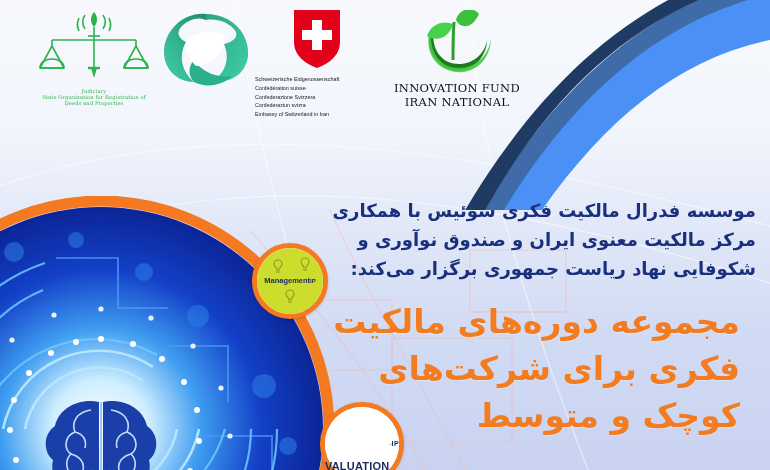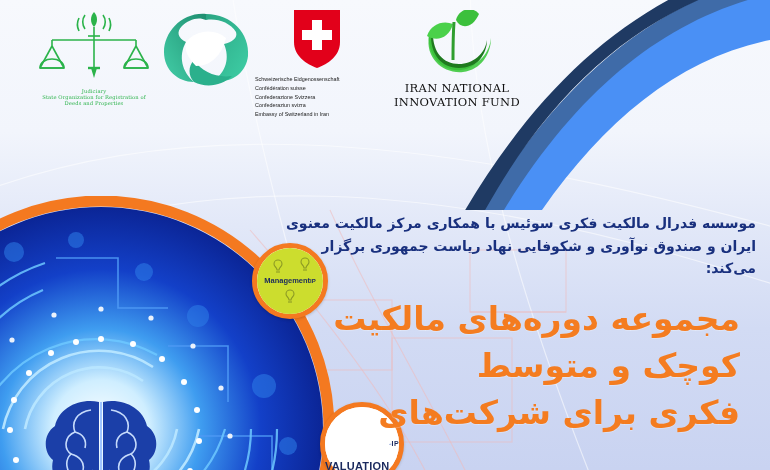--- a/index.html
+++ b/index.html
@@ -69,22 +69,22 @@
     color:#1b2a5e;text-align:center;line-height:1.05;direction:ltr;
   }
   .mgmt-ip{font-size:6px;}
   .mgmt-txt{font-size:7.5px;margin-top:.5px;}
   .val-ip{font-size:7px;color:#1b2a5e;letter-spacing:.4px;}
   .val-txt{font-size:11px;color:#1b2a5e;letter-spacing:.2px;margin-top:46px;}
 
   
   .textwrap{position:absolute;right:14px;top:196px;width:470px;z-index:9;text-align:right;direction:rtl;}
   .intro{
-    color:#19307e;font-weight:700;font-size:14px;line-height:1.62;
-    letter-spacing:-.2px;margin:16px 0 14px 0;
+    color:#19307e;font-weight:700;font-size:18px;line-height:1.62;
+    letter-spacing:-.2px;margin:0 0 14px 0;
   }
   .headline{
     color:#f47c20;font-weight:700;font-size:33px;line-height:1.42;
     letter-spacing:-.6px;margin:16px;text-shadow:0 1px 0 rgba(255,255,255,.25);
   }
   .headline span{display:block;}
 </style>
 </head>
 <body>
 
@@ -183,22 +183,22 @@
 
     <div class="logo logo-fund">
       <svg width="96" height="68" viewBox="0 0 96 68" style="margin:4px auto 0;display:block">
         <path d="M20 24 C18 46, 34 62, 52 60 C68 58, 78 44, 78 30 C76 44, 64 54, 50 54 C34 54, 24 42, 24 24 Z" fill="#1f7a1f"></path>
         <path d="M20 26 C16 48, 34 64, 54 62 C72 60, 82 44, 82 28 C80 46, 66 58, 50 58 C32 58, 22 44, 22 26 Z" fill="#3fc93f" opacity=".9"></path>
         <path d="M44 14 C34 10, 22 14, 18 26 C28 32, 40 28, 44 14 Z" fill="#4ad14a"></path>
         <path d="M47 10 C50 -2, 64 -4, 70 4 C64 18, 52 20, 47 10 Z" fill="#3cc03c"></path>
         <path d="M45 12 C44 26, 44 40, 44 50" stroke="#2f9e2f" stroke-width="3" fill="none"></path>
       </svg>
       <div class="fund-word">
+        <div>INNOVATION FUND</div>
         <div>IRAN NATIONAL</div>
-        <div>INNOVATION FUND</div>
       </div>
     </div>
   </div>
 
   <svg class="techcircle" viewBox="0 0 466 466">
     <defs>
       <radialGradient id="coreglow" cx="50%" cy="50%" r="50%">
         <stop offset="0%" stop-color="#ffffff"></stop>
         <stop offset="22%" stop-color="#cfeeff"></stop>
         <stop offset="45%" stop-color="#3f9df0"></stop>
@@ -346,18 +346,18 @@
         <polygon points="41,1 36,1 40,5" fill="#3f8fe0"></polygon>
       </svg>
       <div class="badge-lbl val-txt">VALUATION</div>
     </div>
   </div>
 
   <div class="textwrap">
     <p class="intro">موسسه فدرال مالکیت فکری سوئیس با همکاری مرکز مالکیت معنوی ایران و صندوق نوآوری و شکوفایی نهاد ریاست جمهوری برگزار می‌کند:</p>
     <h1 class="headline">
       <span>مجموعه دوره‌های مالکیت</span>
+      <span>فکری برای شرکت‌های</span>
       <span>کوچک و متوسط</span>
-      <span>فکری برای شرکت‌های</span>
     </h1>
   </div>
 
 </div>
 
 </body></html>

